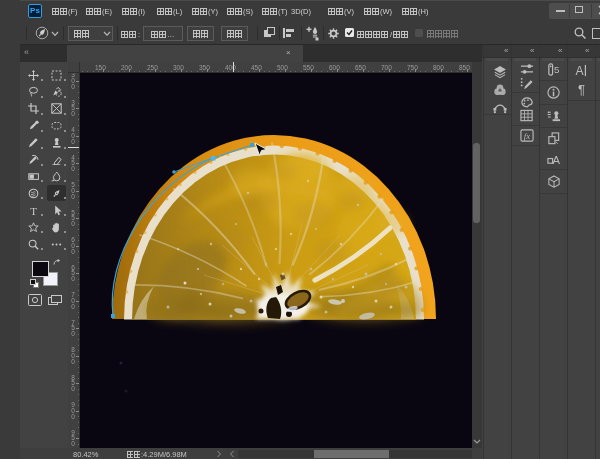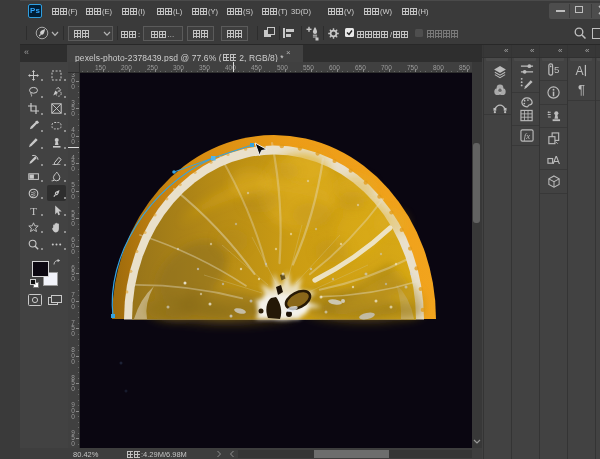--- a/index.html
+++ b/index.html
@@ -141,21 +141,20 @@
  <rect x="0.5" y="0.5" width="14" height="10" fill="none" stroke="#c0c0c0"></rect>
  <rect x="8" y="2" width="5" height="7" fill="#c0c0c0"></rect>
 </svg>
 <svg class="abs" style="left:589px;top:31px;" width="8" height="6">
       <path d="M1 1 L4 4.2 L7 1" stroke="#a8a8a8" fill="none" stroke-width="1.2"></path>
     </svg>
 
 <div class="abs" style="left:0;top:45px;width:462px;height:17px;background:#2e2e2e;"></div>
 <div class="abs" style="left:4px;top:47px;color:#9a9a9a;font-size:9px;letter-spacing:-1px;">«</div>
 <div class="abs" style="left:47px;top:45px;width:236px;height:17px;background:#424242;"></div>
-<div class="mrow" style="left:55px;top:52.5px;color:#cfcfcf;font-size:8.5px;letter-spacing:0.1px;">pexels-photo-2378439.psd&nbsp;@&nbsp;77.6%&nbsp;(<i class="gs" style="margin-left:1px;"></i><i class="gs"></i>&nbsp;2,&nbsp;RGB/8)&nbsp;*</div>
 <div class="abs" style="left:266px;top:48px;color:#b0b0b0;font-size:8px;">×</div>
 
 <div id="hruler" class="abs" style="left:48px;top:62px;width:404px;height:11px;background:#404040;border-bottom:1px solid #2e2e2e;overflow:hidden;">
       <div class="abs" style="left:1px;top:1.5px;color:#9a9a9a;font-size:6.5px;">100</div>
       <div class="abs" style="left:9px;top:7px;width:1px;height:4px;background:#8a8a8a;"></div>
       <div class="abs" style="left:14.2px;top:9px;width:1px;height:2px;background:#6a6a6a;"></div>
       <div class="abs" style="left:19.4px;top:9px;width:1px;height:2px;background:#6a6a6a;"></div>
       <div class="abs" style="left:24.6px;top:9px;width:1px;height:2px;background:#6a6a6a;"></div>
       <div class="abs" style="left:29.8px;top:9px;width:1px;height:2px;background:#6a6a6a;"></div>
       <div class="abs" style="left:27px;top:1.5px;color:#9a9a9a;font-size:6.5px;">150</div>

